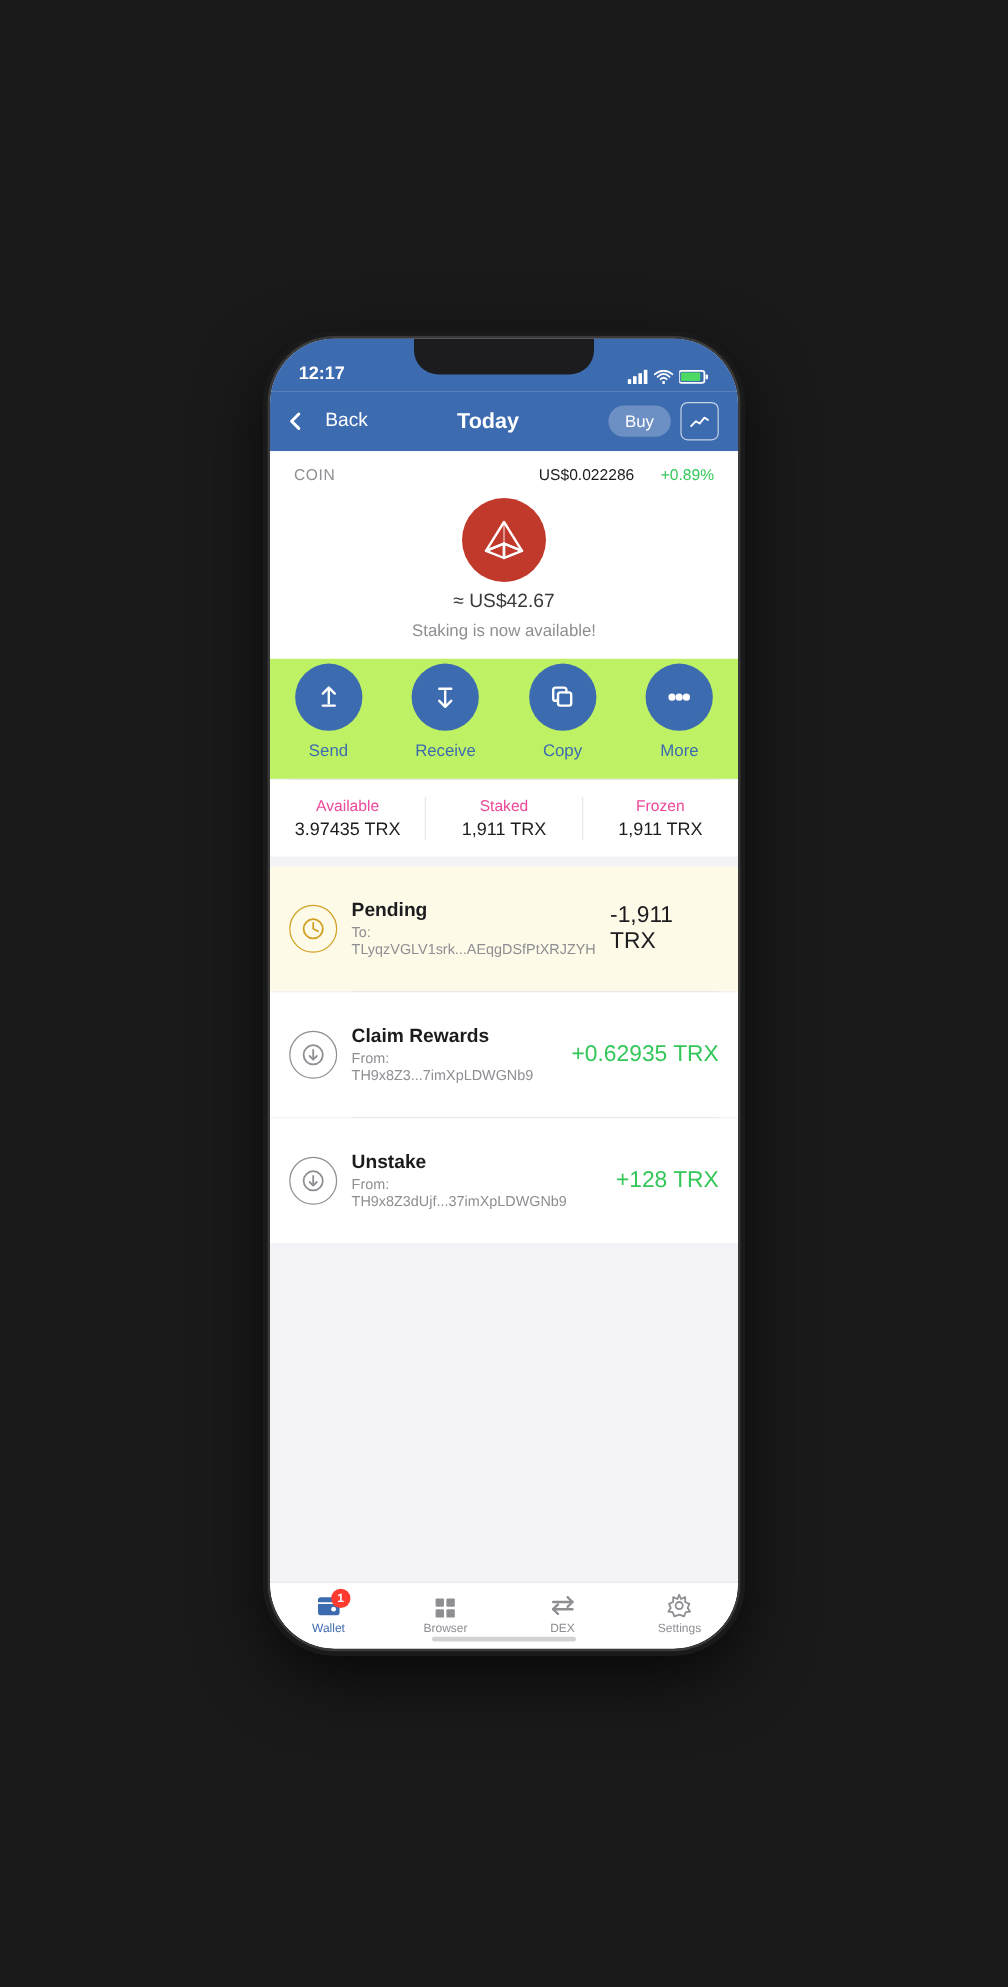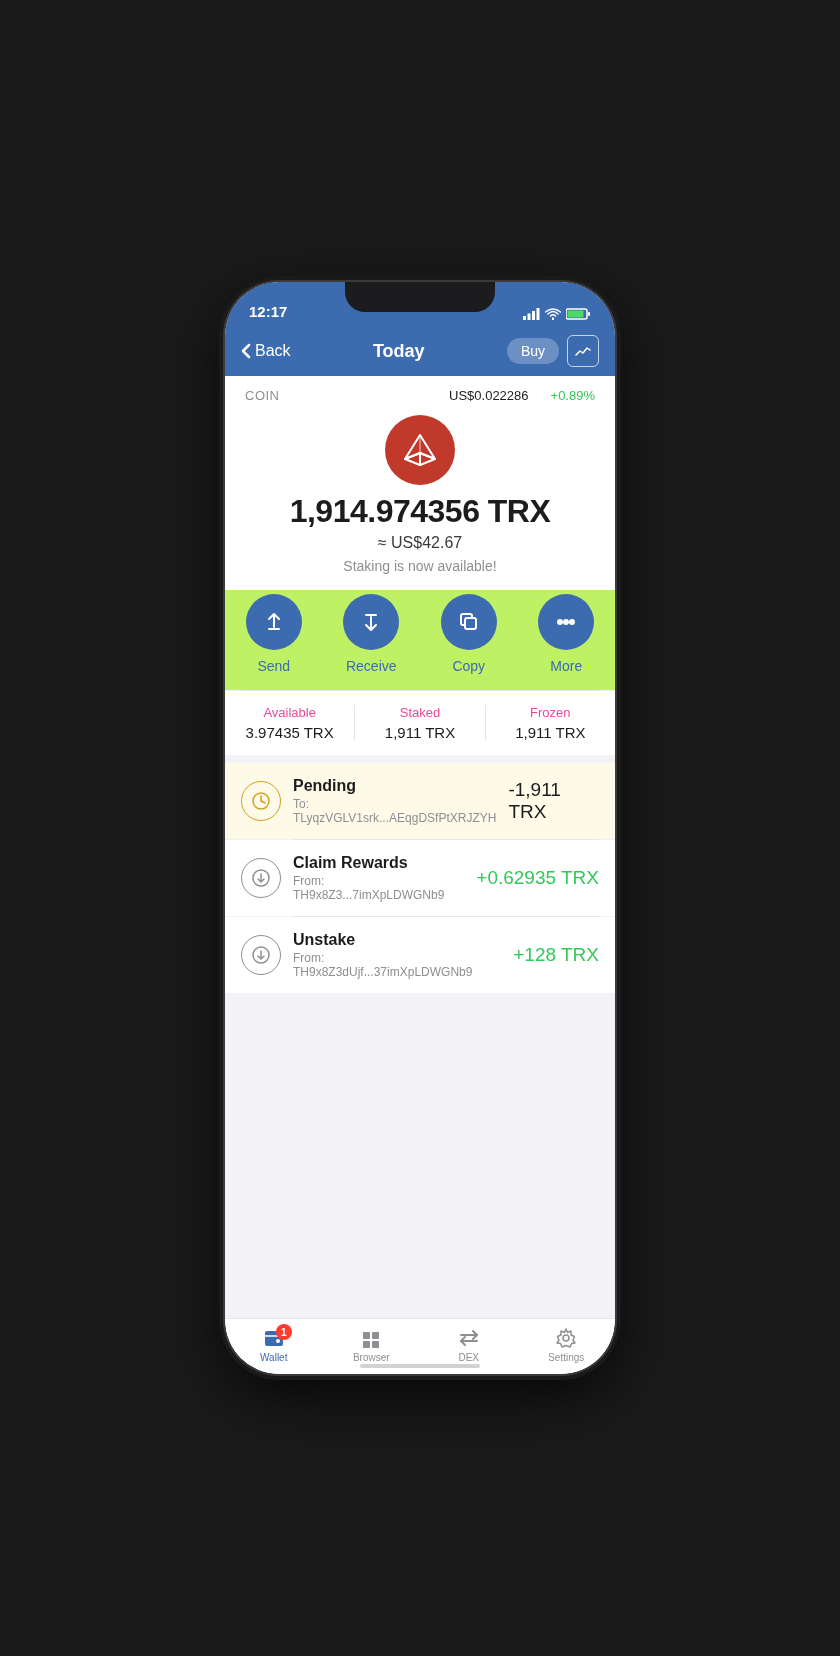--- a/index.html
+++ b/index.html
@@ -68,21 +68,21 @@
       background: #3d6bb0;
       height: 50px;
       display: flex;
       align-items: center;
       justify-content: space-between;
       padding: 0 16px;
     }
     .nav-back {
       display: flex;
       align-items: center;
-      gap: 4px;
+      gap: 20px;
       color: white;
       font-size: 16px;
     }
     .nav-back svg { fill: white; }
     .nav-title {
       color: white;
       font-size: 18px;
       font-weight: 600;
     }
     .nav-right {
@@ -247,21 +247,21 @@
       padding: 10px 20px 6px 20px;
       color: #1c1c1e;
       font-size: 15px;
       font-weight: 500;
     }
     
     .tx-item {
       background: white;
       display: flex;
       align-items: center;
-      padding: 14px 16px;
+      padding: 28px 16px;
       gap: 12px;
     }
     .tx-item.pending-bg {
       background: #fefae8;
     }
     .tx-icon-circle {
       width: 40px;
       height: 40px;
       border-radius: 50%;
       border: 1.5px solid #d0a020;
@@ -428,21 +428,20 @@
             <svg width="38" height="38" viewBox="0 0 38 38">
 
               <polygon points="19,4 34,28 19,22 4,28" fill="none" stroke="white" stroke-width="2" stroke-linejoin="round"></polygon>
               <polygon points="19,22 4,28 19,34" fill="none" stroke="white" stroke-width="2" stroke-linejoin="round"></polygon>
               <polygon points="19,22 34,28 19,34" fill="none" stroke="white" stroke-width="2" stroke-linejoin="round"></polygon>
               <line x1="19" y1="4" x2="19" y2="34" stroke="white" stroke-width="1.5" opacity="0.5"></line>
             </svg>
           </div>
         </div>
 
-        <div class="balance-amount">1,914.974356 TRX</div>
         <div class="balance-usd">≈ US$42.67</div>
         <div class="staking-notice">Staking is now available!</div>
       </div>
 
       <div class="action-buttons">
         <div class="action-btn">
           <div class="action-btn-circle">
             <svg width="22" height="22" viewBox="0 0 22 22">
               <line x1="11" y1="16" x2="11" y2="4" stroke="white" stroke-width="2" stroke-linecap="round"></line>
               <polyline points="6,8 11,3 16,8" stroke="white" stroke-width="2" fill="none" stroke-linecap="round" stroke-linejoin="round"></polyline>

